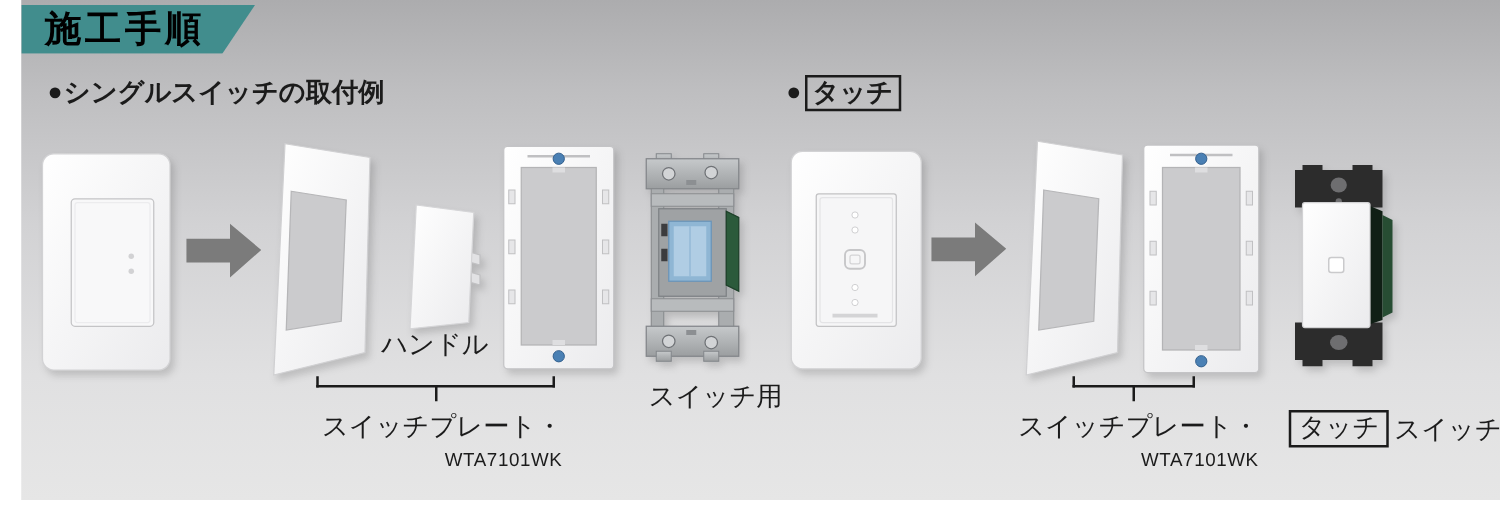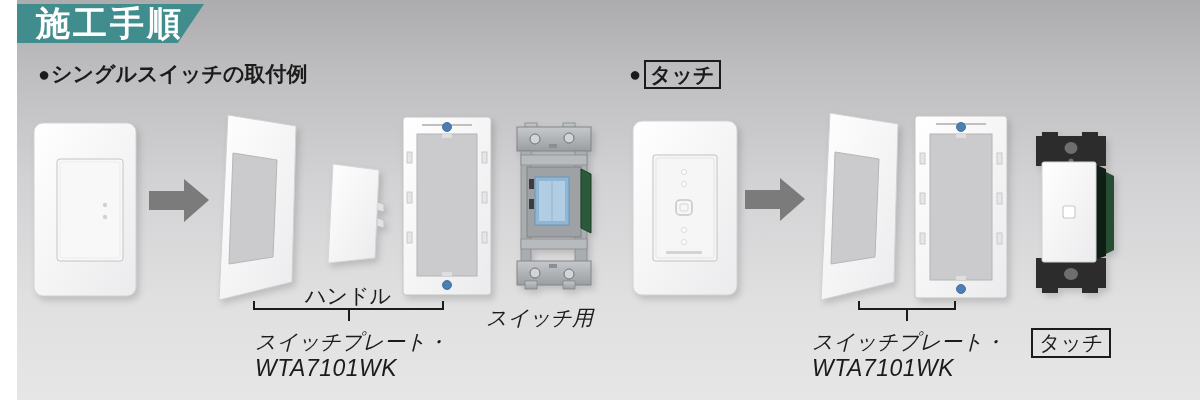--- a/index.html
+++ b/index.html
@@ -18,21 +18,21 @@
   .panel{
     position:absolute;left:17px;top:0;width:1183px;height:400px;
     background:linear-gradient(180deg,#acacae 0%,#bebec0 18%,#d2d2d4 45%,#e0e0e1 75%,#e6e6e6 100%);
   }
   .badge{
     position:absolute;left:17px;top:4px;width:187px;height:39px;
     background:var(--teal);
     clip-path:polygon(0 0,100% 0,86% 100%,0 100%);
     display:flex;align-items:center;padding-left:19px;
   }
-  .badge span{color:#ffffff;font-weight:bold;font-size:34px;letter-spacing:3px;}
+  .badge span{color:#000000;font-weight:bold;font-size:29px;letter-spacing:3px;}
   .section-heading{
     position:absolute;top:60px;font-size:21px;font-weight:bold;
     display:flex;align-items:center;white-space:nowrap;
   }
   .section-heading .bullet{font-size:20px;margin-right:1px;}
   #heading-left{left:38px;}
   #heading-right{left:629px;}
   .hbox{
     border:2px solid var(--ink);padding:0 4px;margin:0 4px 0 2px;
     font-weight:bold;line-height:25px;display:inline-block;
@@ -44,22 +44,22 @@
     border-left:2px solid var(--ink);border-right:2px solid var(--ink);border-bottom:2px solid var(--ink);
   }
   .bracket .stem{
     position:absolute;left:50%;bottom:-13px;width:2px;height:13px;
     background:var(--ink);transform:translateX(-50%);
   }
   .small-label{
     position:absolute;font-size:21px;font-weight:500;color:var(--ink);
     white-space:nowrap;
   }
-  .centered{text-align:left;font-style:italic;}
-  .part-num{font-size:23px;letter-spacing:0.5px;}
+  .centered{text-align:right;}
+  .part-num{font-size:15px;letter-spacing:0.5px;}
   .label-line{line-height:27px;}
   .touch-label{display:flex;align-items:center;}
   .lbox{
     border:2px solid var(--ink);padding:1px 6px;margin-right:4px;
     display:inline-block;line-height:24px;
   }
 </style>
 </head>
 <body>
 
@@ -162,21 +162,21 @@
     <line x1="41" y1="60" x2="41" y2="100" stroke="#8fb6d4"></line>
     <rect x="6" y="140" width="74" height="24" fill="url(#grad-metal)" stroke="#83868a"></rect>
     <rect x="14" y="160" width="12" height="8" fill="url(#grad-metal)" stroke="#83868a" stroke-width="0.8"></rect>
     <rect x="52" y="160" width="12" height="8" fill="url(#grad-metal)" stroke="#83868a" stroke-width="0.8"></rect>
     <circle cx="24" cy="152" r="5" fill="#d2d4d6" stroke="#6f7276"></circle>
     <circle cx="58" cy="153" r="5" fill="#d2d4d6" stroke="#6f7276"></circle>
     <rect x="38" y="143" width="8" height="4" fill="#8c8f92"></rect>
   </svg>
 </div>
 
-<div class="small-label" style="left:305px;top:282px">ハンドル</div>
+<div class="small-label" style="left:305px;top:261px">ハンドル</div>
 
 <div class="bracket" style="left:253px;top:301px;width:191px">
   <div class="stem"></div>
 </div>
 
 <div class="small-label centered" style="left:255px;top:328px;width:195px">
   <div class="label-line">スイッチプレート・</div>
   <div class="label-line part-num">WTA7101WK</div>
 </div>
 
@@ -248,13 +248,14 @@
   <div class="stem"></div>
 </div>
 
 <div class="small-label centered" style="left:812px;top:328px;width:195px">
   <div class="label-line">スイッチプレート・</div>
   <div class="label-line part-num">WTA7101WK</div>
 </div>
 
 <div class="small-label touch-label" style="left:1031px;top:328px">
   <span class="lbox">タッチ</span>
+  <span>スイッチ</span>
 </div>
 
 </body></html>

